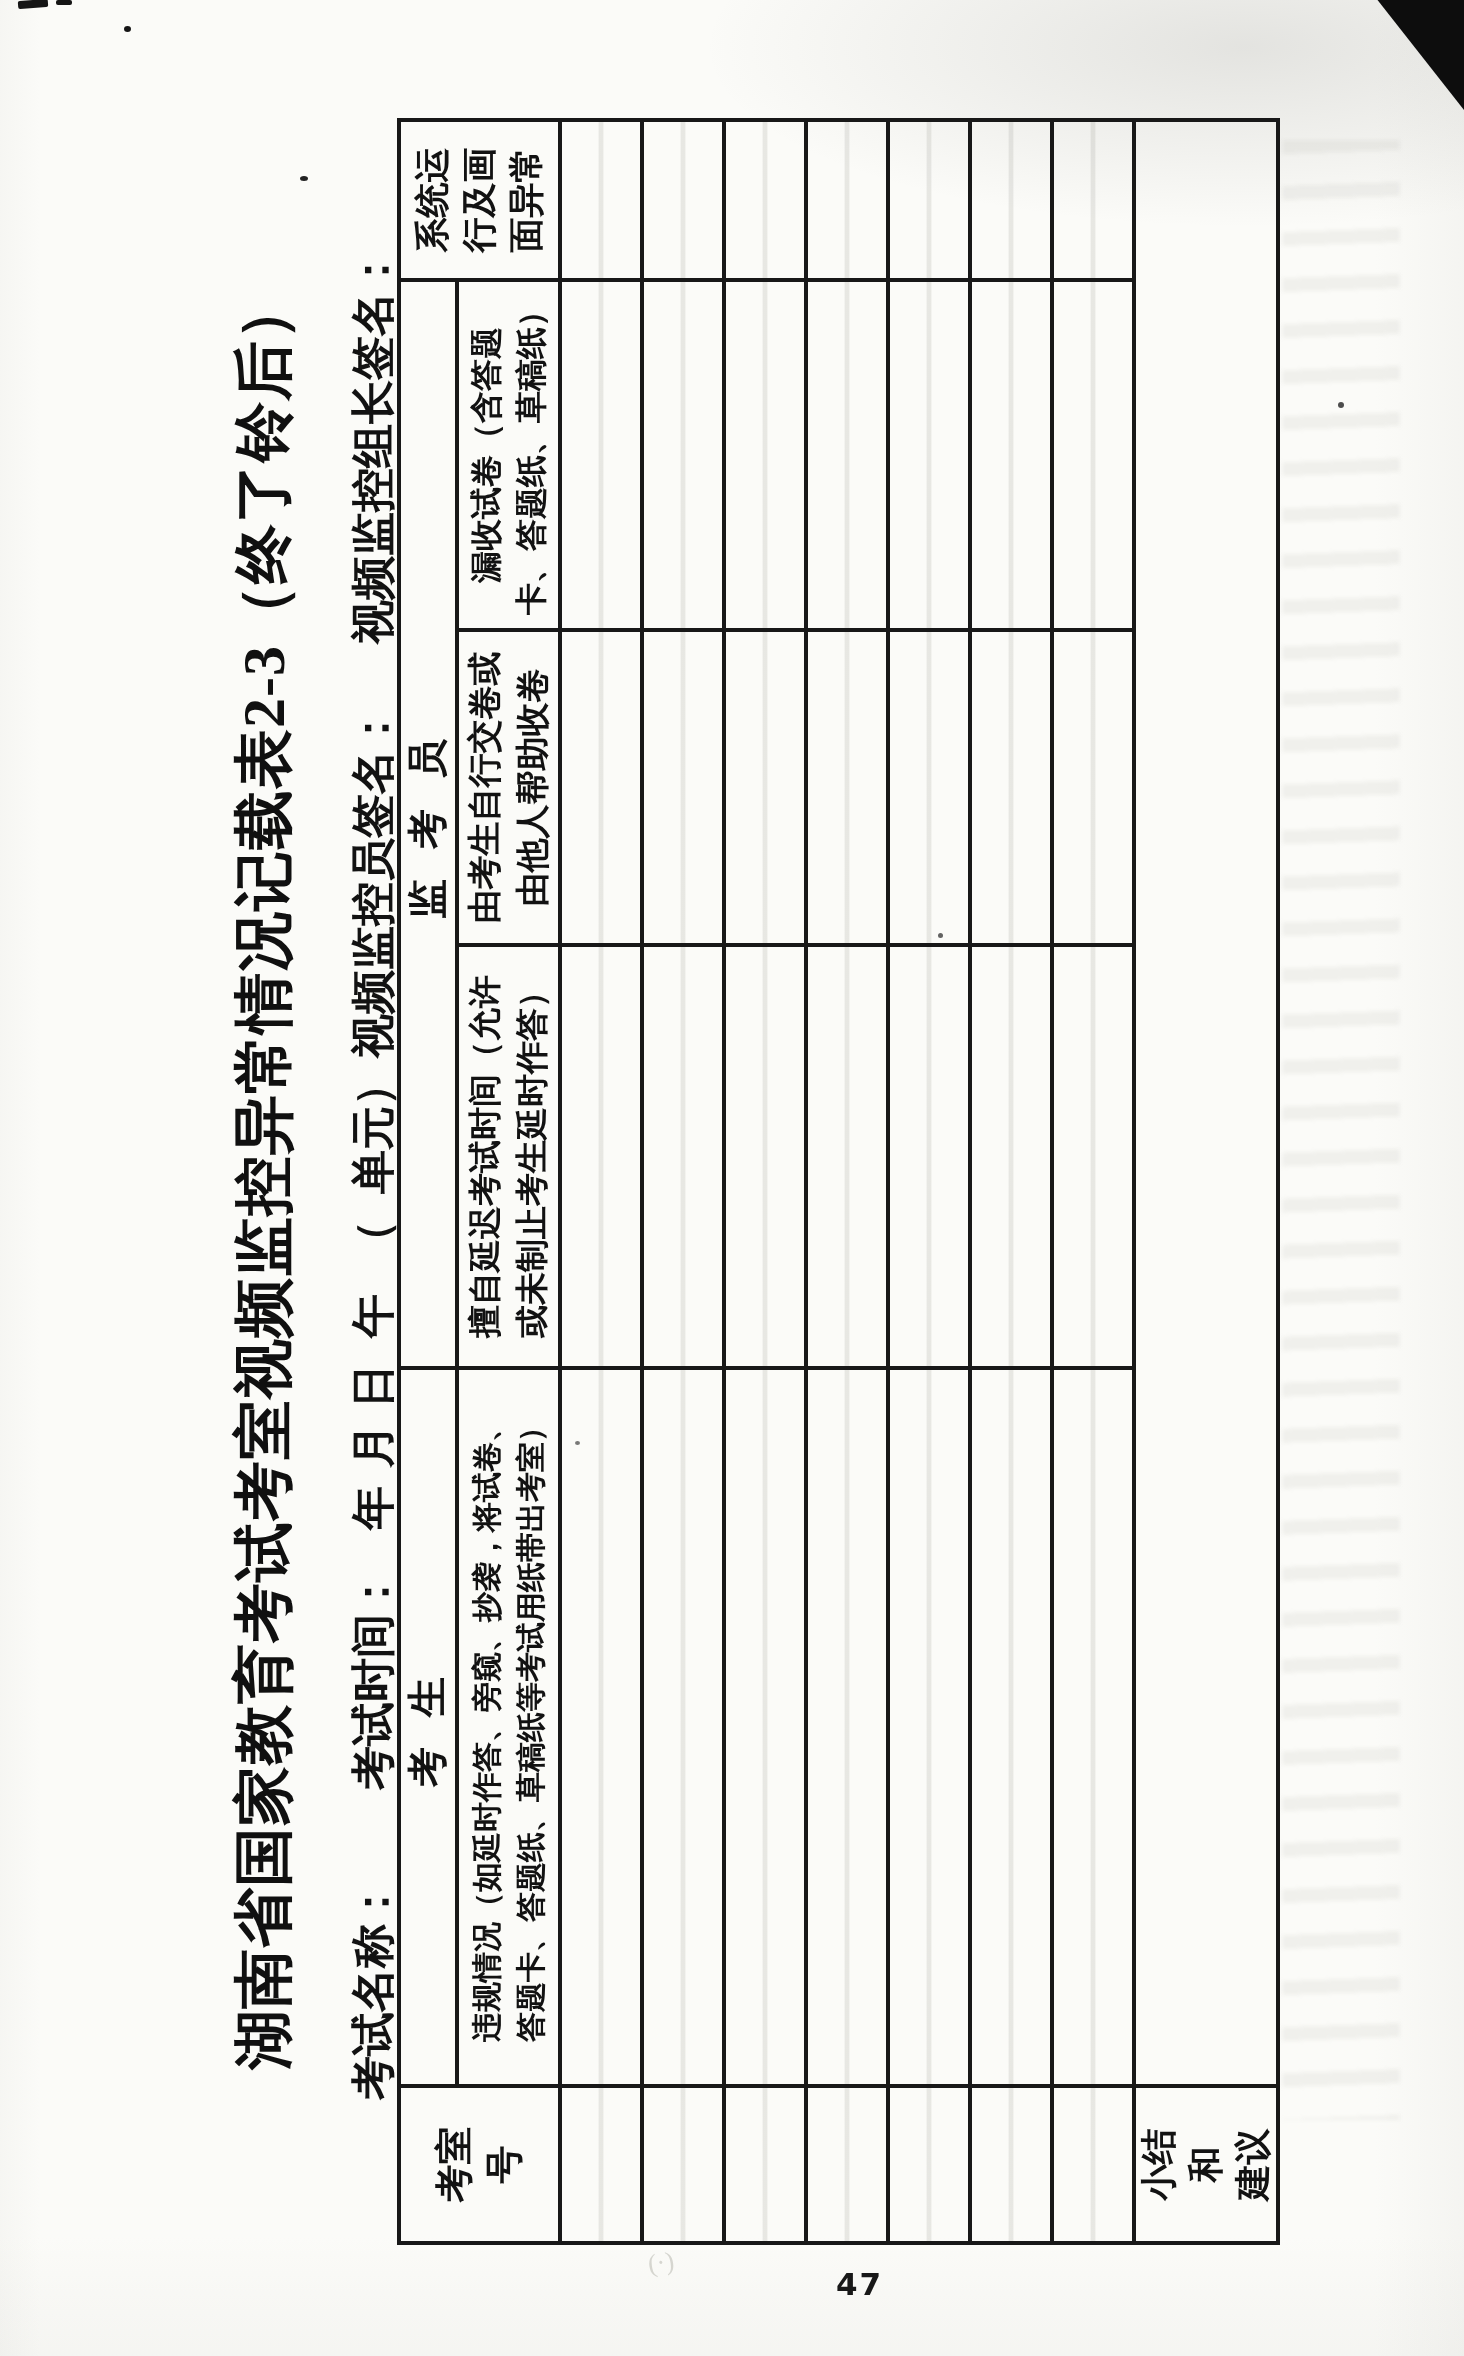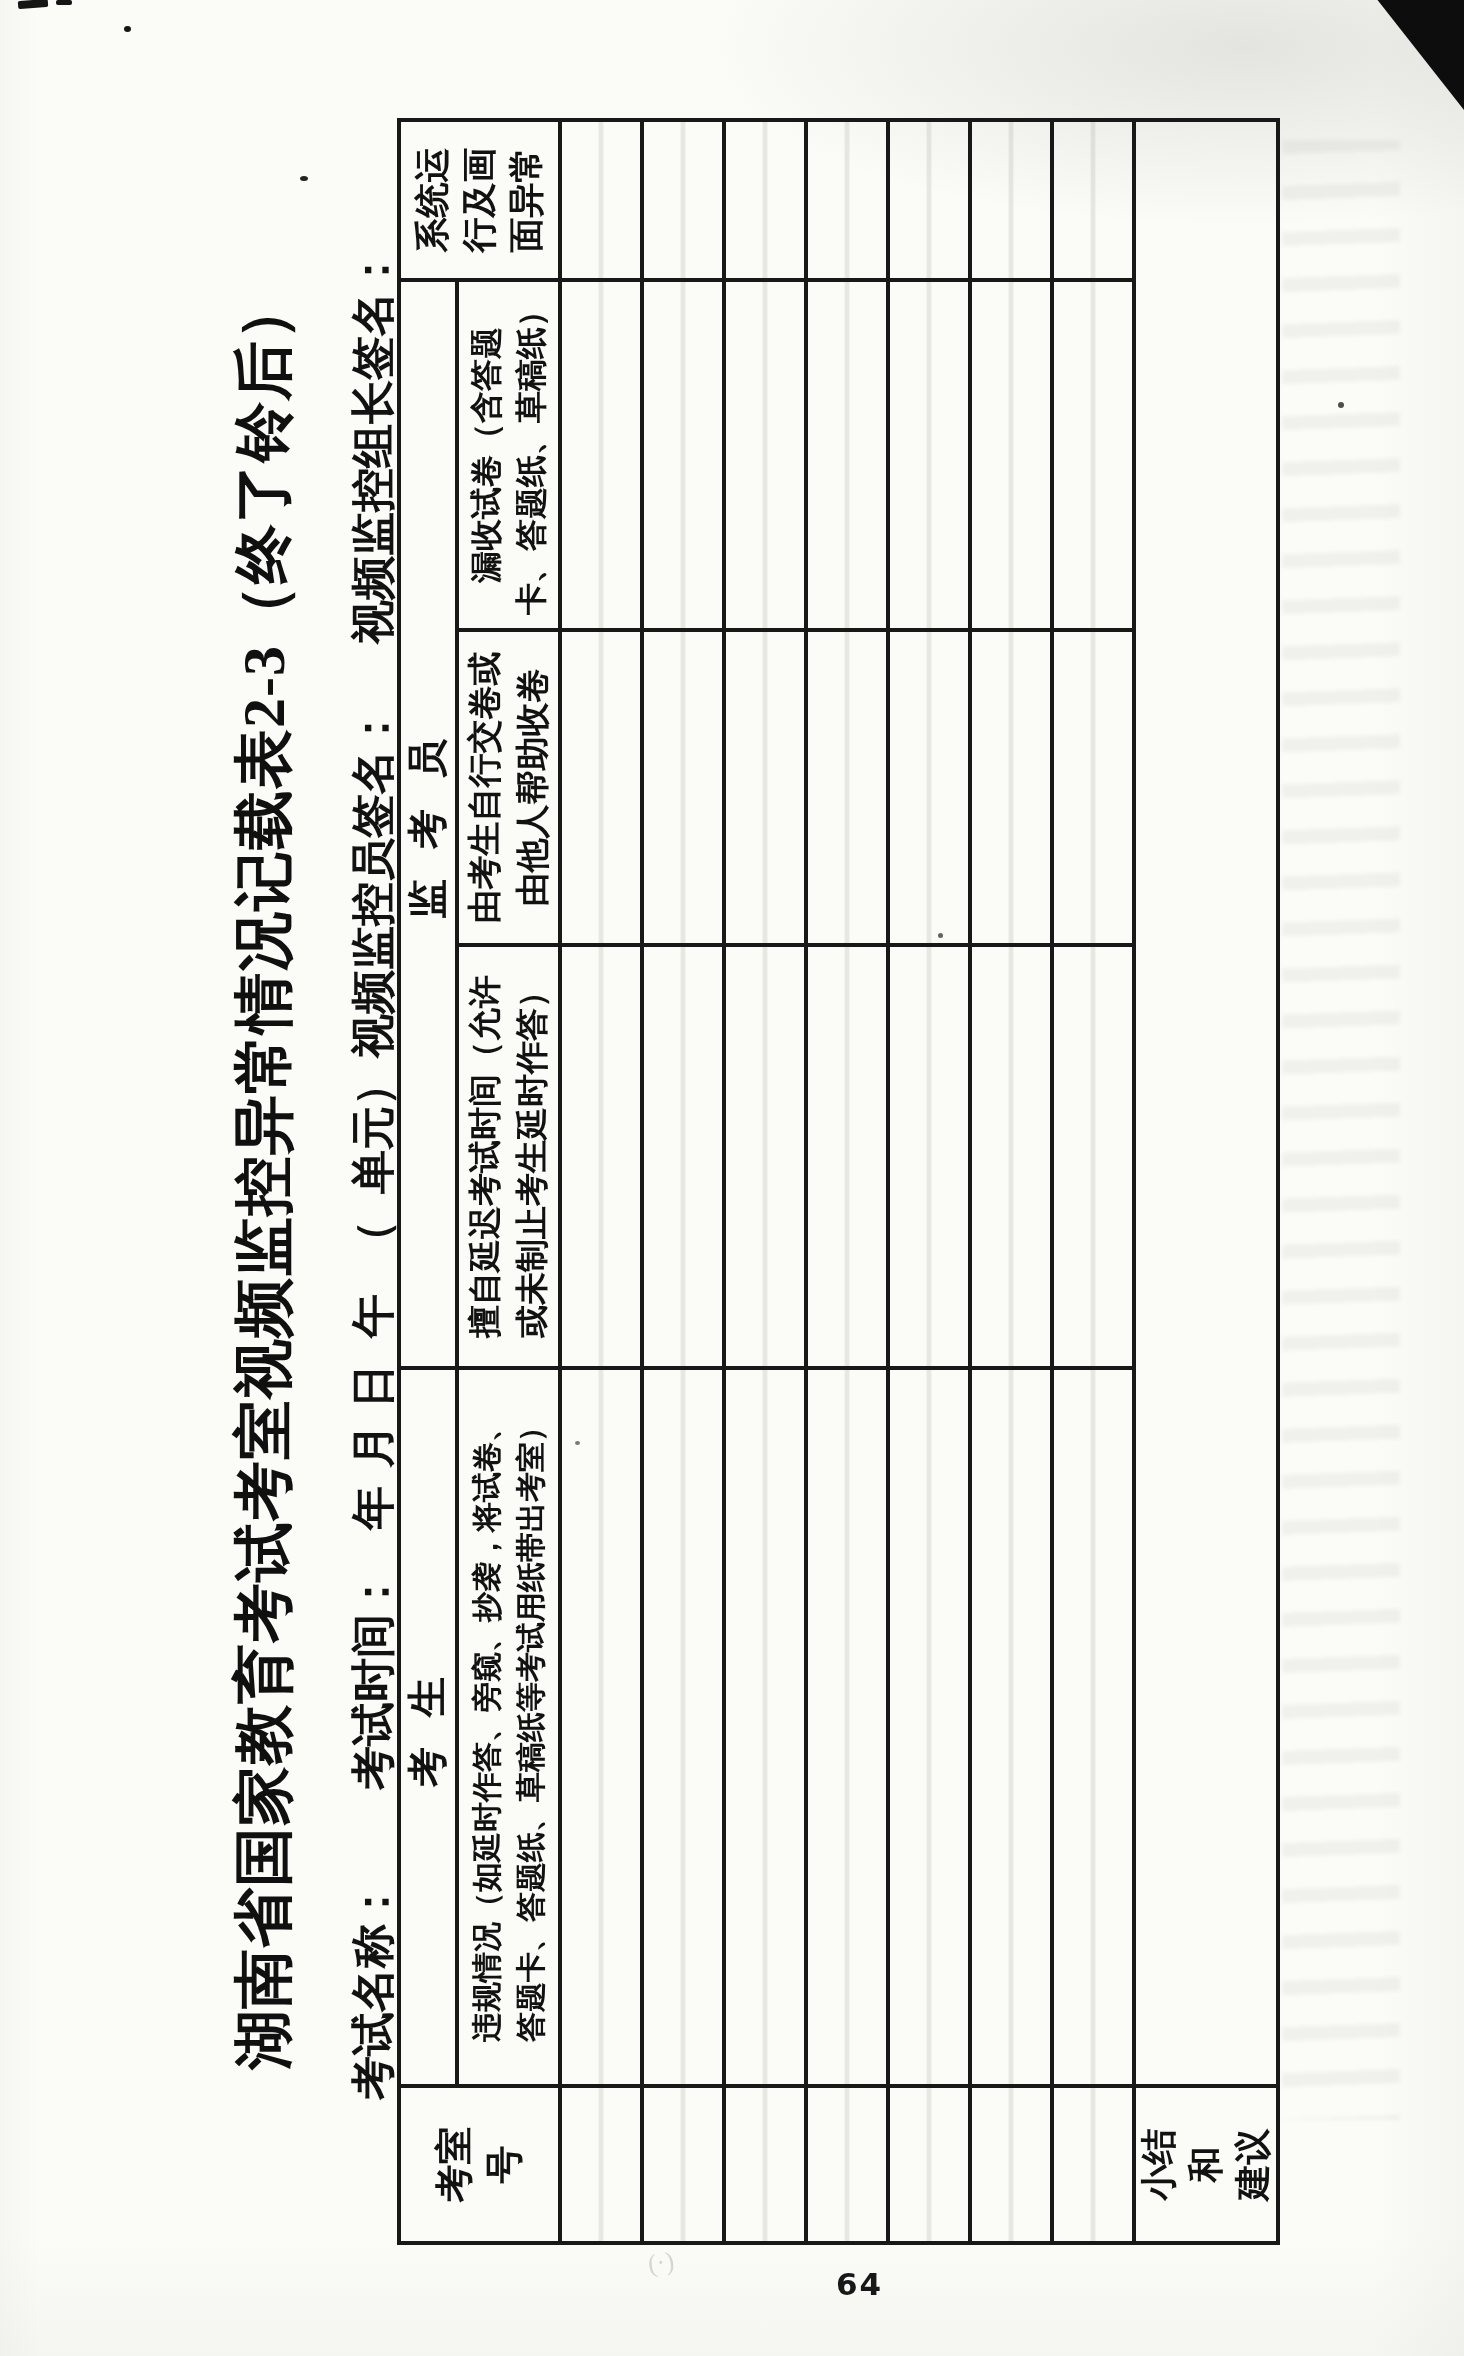--- a/index.html
+++ b/index.html
@@ -104,21 +104,21 @@
   <div class="edge-mark m1"></div>
   <div class="edge-mark m2"></div>
   <div class="edge-mark m3"></div>
   <div class="dot d1"></div>
   <div class="dot d2"></div>
   <div class="dot d3"></div>
   <div class="dot d4"></div>
   <div class="bleed-band"></div>
   <div class="smudge" style="left:648px;top:2248px;">(·)</div>
 
-  <div class="pageno">64</div>
+  <div class="pageno">47</div>
 
   <div class="rot">
 
     <div class="title">湖南省国家教育考试考室视频监控异常情况记载表2-3（终了铃后）</div>
 
     <div class="infoline">
       <span class="f-examname">考试名称：</span>
       <span class="f-examtime">考试时间：</span>
       <span class="f-year">年</span>
       <span class="f-month">月</span>

